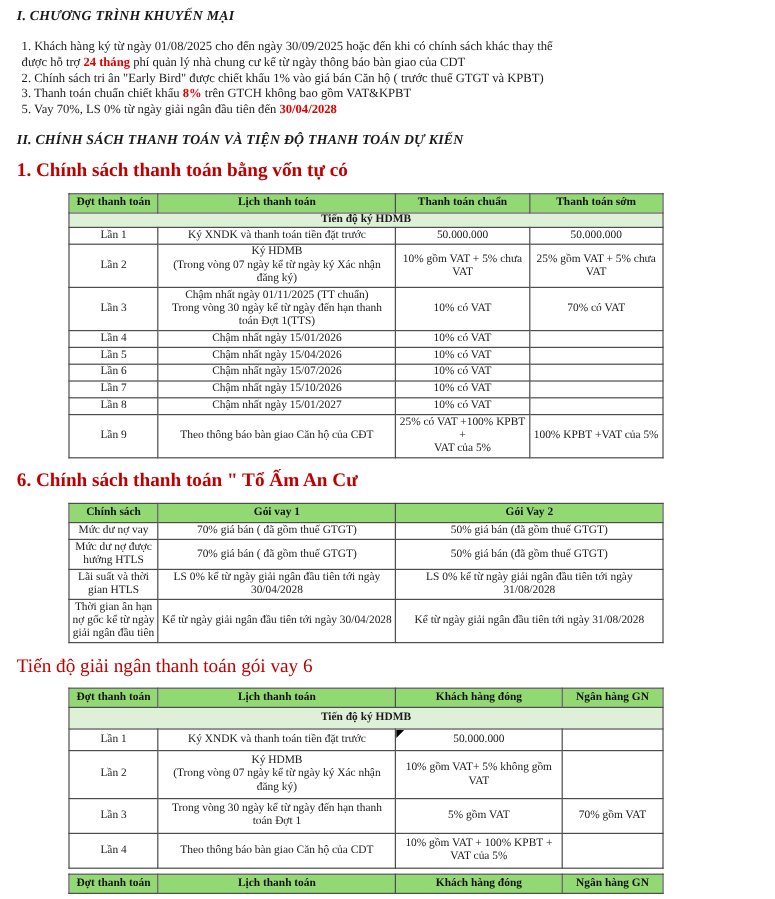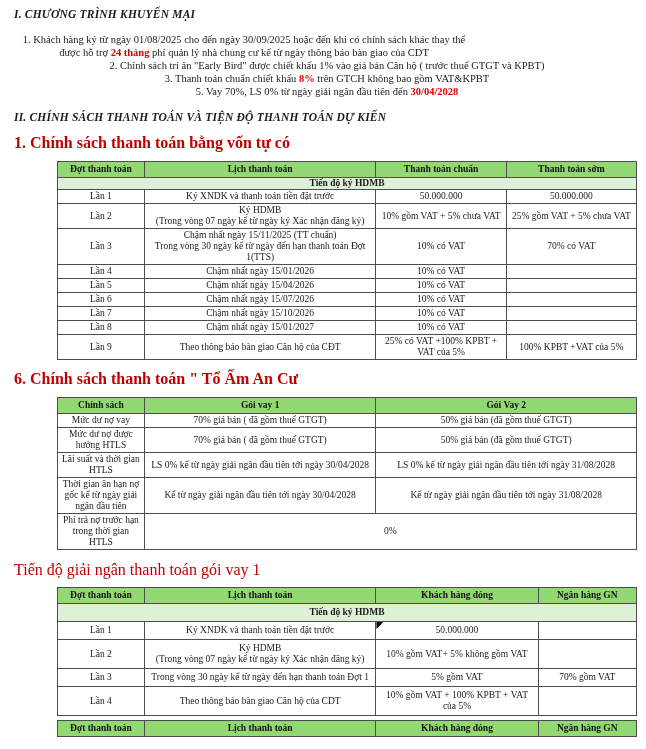--- a/index.html
+++ b/index.html
@@ -13,29 +13,29 @@
   *{box-sizing:border-box;}
   html,body{margin:0;padding:0;}
   body{
     width:646px;height:749px;overflow:hidden;background:#fff;
     font-family:"Liberation Serif","DejaVu Serif",serif;
     font-size:10.5px;color:var(--text);
   }
   .page{padding:6px 10px 0 14px;}
   h1{font-size:11.5px;font-weight:bold;margin:2px 0 13px 0;letter-spacing:.2px;font-style:italic;}
   h1.second{margin:13px 0 11px 0;}
-  .promo-list{margin:0 0 2px 4px;text-align:center;}
+  .promo-list{margin:0 0 2px 4px;}
   .promo-item{margin:0;line-height:13px;}
   .promo-item.two-line{max-width:452px;}
   .red-strong{color:var(--accent-red);font-weight:bold;}
   h2.red{color:var(--heading-red);font-size:16px;font-weight:bold;margin:10px 0 9px 0;}
   h2.red.plain{font-weight:normal;margin:11px 0 8px 0;}
   table{
     border-collapse:collapse;table-layout:fixed;
-    width:580px;margin:0 0 4px 43px;
+    width:496px;margin:0 0 4px 43px;
     font-size:9.5px;
   }
   th,td{
     border:1px solid var(--border);
     text-align:center;vertical-align:middle;
     padding:1px 2px;line-height:11px;
     white-space:pre-line;overflow:hidden;
   }
   th{background:var(--header-green);font-weight:bold;padding:2px;color:#111;}
   tr.subheader td{background:var(--subheader-green);font-weight:bold;padding:0 2px;margin-left:19px;}
@@ -90,21 +90,21 @@
         </tr>
         <tr>
           <td>Lần 2</td>
           <td>Ký HDMB
 (Trong vòng 07 ngày kể từ ngày ký Xác nhận đăng ký)</td>
           <td>10% gồm VAT + 5% chưa VAT</td>
           <td>25% gồm VAT + 5% chưa VAT</td>
         </tr>
         <tr>
           <td>Lần 3</td>
-          <td>Chậm nhất ngày 15/11/2025 (TT chuẩn)
+          <td>Chậm nhất ngày 01/11/2025 (TT chuẩn)
 Trong vòng 30 ngày kể từ ngày đến hạn thanh toán Đợt 1(TTS)</td>
           <td>10% có VAT</td>
           <td>70% có VAT</td>
         </tr>
         <tr>
           <td>Lần 4</td>
           <td>Chậm nhất ngày 15/01/2026</td>
           <td>10% có VAT</td>
           <td></td>
         </tr>
@@ -170,28 +170,24 @@
         <tr>
           <td>Lãi suất và thời gian HTLS</td>
           <td>LS 0% kể từ ngày giải ngân đầu tiên tới ngày 30/04/2028</td>
           <td>LS 0% kể từ ngày giải ngân đầu tiên tới ngày 31/08/2028</td>
         </tr>
         <tr>
           <td>Thời gian ân hạn nợ gốc kể từ ngày giải ngân đầu tiên</td>
           <td>Kể từ ngày giải ngân đầu tiên tới ngày 30/04/2028</td>
           <td>Kể từ ngày giải ngân đầu tiên tới ngày 31/08/2028</td>
         </tr>
-        <tr>
-          <td>Phí trả nợ trước hạn trong thời gian HTLS</td>
-          <td colspan="2">0%</td>
-        </tr>
       </tbody>
     </table>
 
-  <h2 class="red plain">Tiến độ giải ngân thanh toán gói vay 1</h2>
+  <h2 class="red plain">Tiến độ giải ngân thanh toán gói vay 6</h2>
   <table class="roomy">
       <colgroup>
         <col style="width: 15%;">
         <col style="width: 40%;">
         <col style="width: 28%;">
         <col style="width: 17%;">
       </colgroup>
       <thead>
         <tr>
           <th>Đợt thanh toán</th>

